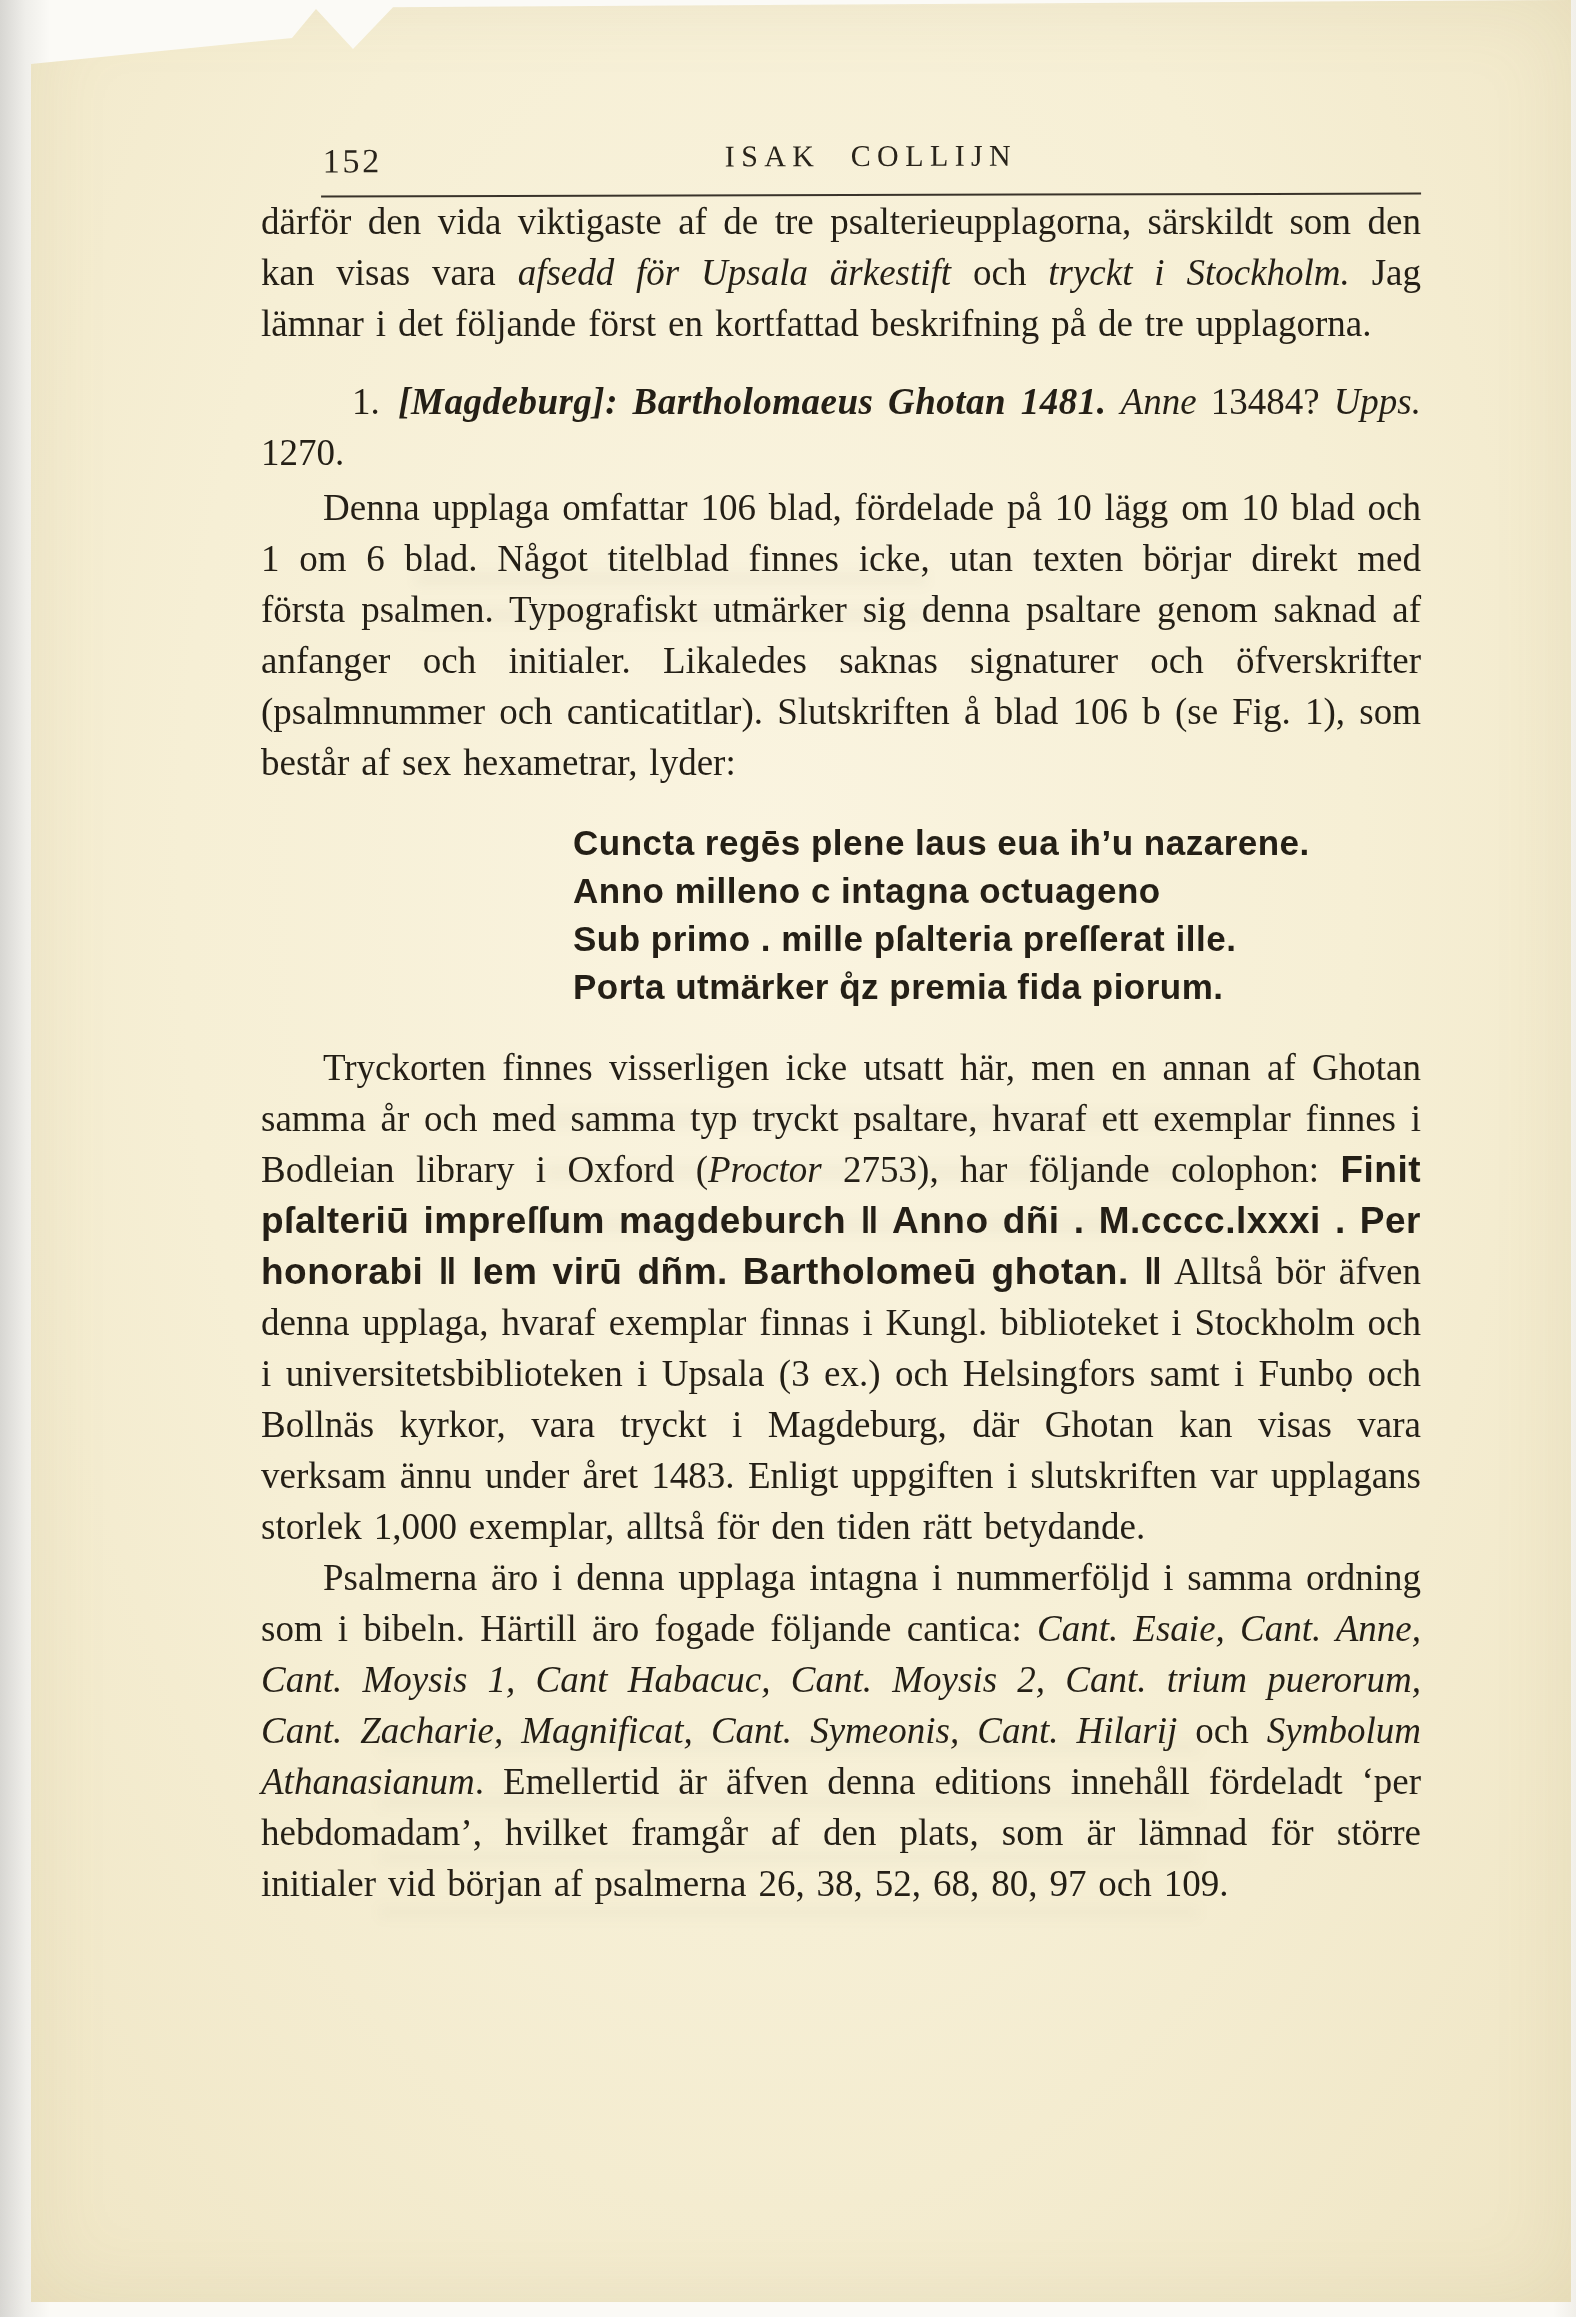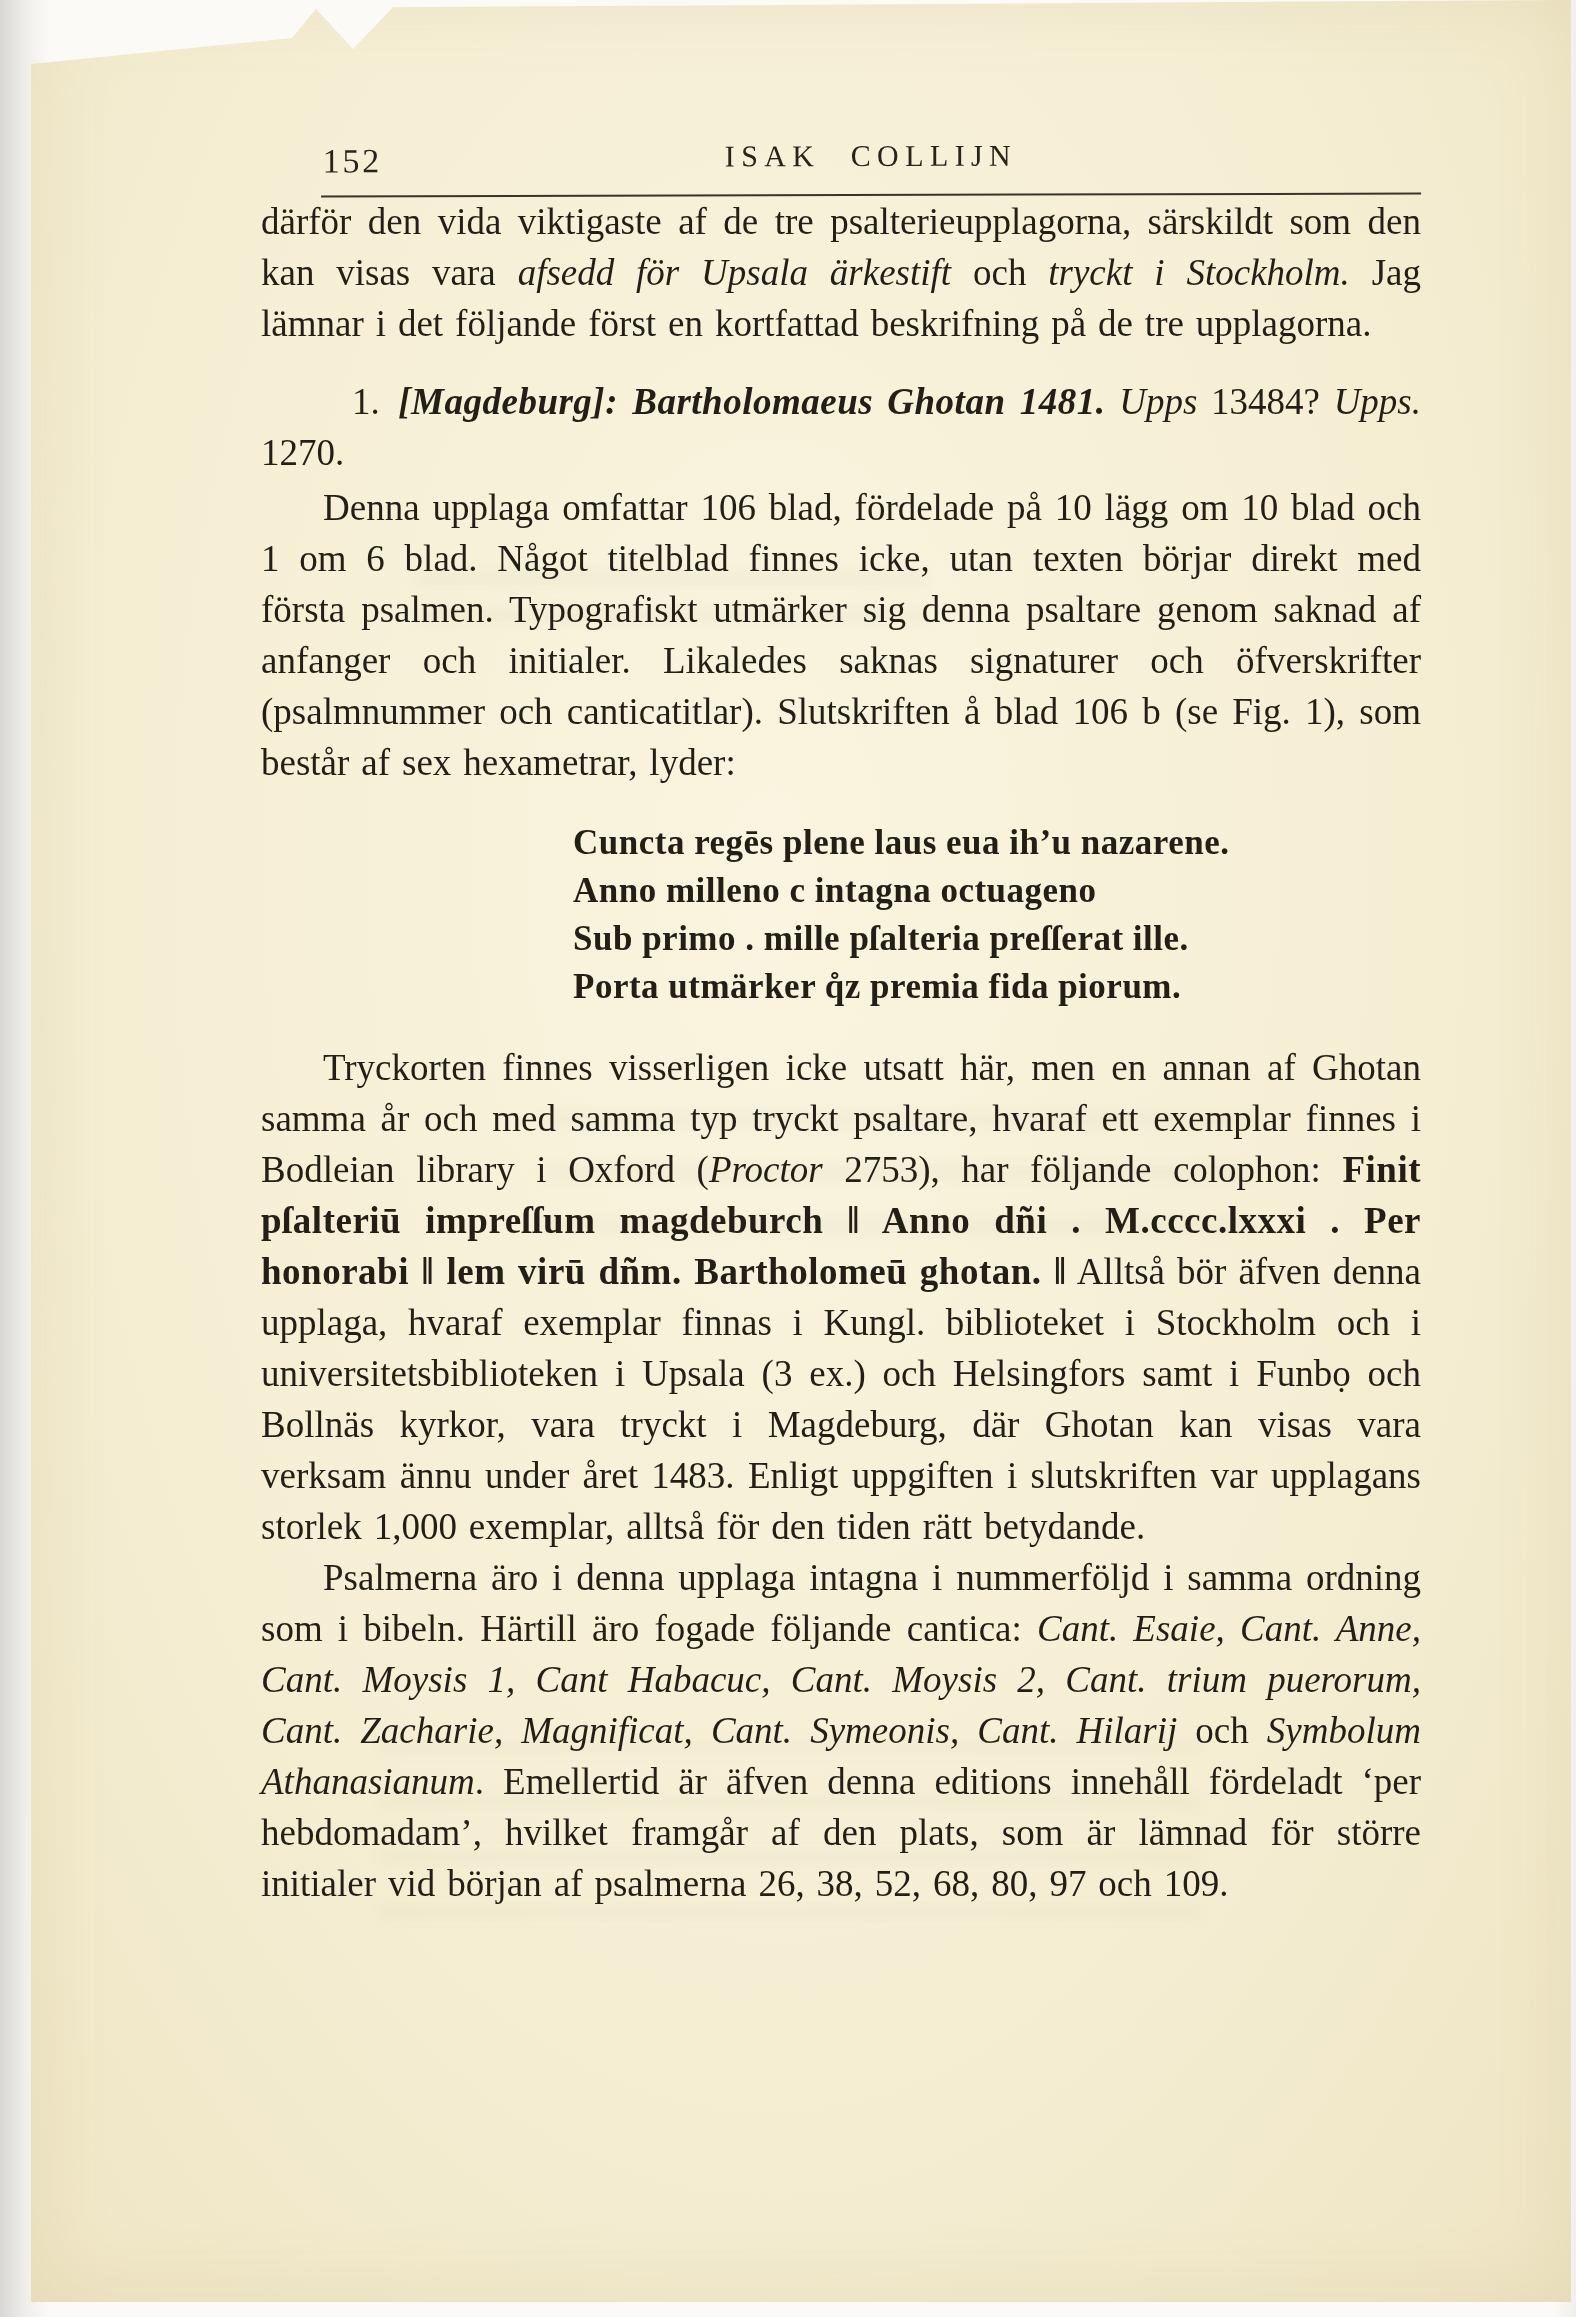--- a/index.html
+++ b/index.html
@@ -57,21 +57,21 @@
     line-height: 51px;
     text-align: justify;
     word-spacing: 2.7px;
     color: #241f16;
   }
   .para.indent { text-indent: 62px; }
   .para.heading { text-indent: 91px; margin-top: 27.4px; margin-bottom: 3.7px; }
   .run-italic { font-style: italic; }
   .run-bold-italic { font-style: italic; font-weight: bold; letter-spacing: 0.5px; }
   .run-blackletter {
-    font-family: Liberation Serif, serif;
+    font-family: Liberation Sans, sans-serif;
     font-weight: bold;
     letter-spacing: 0.5px;
   }
   .verse { margin: 31px 0 31px 312px; }
   .verse-line {
     font-size: 35px;
     line-height: 48px;
     text-align: left;
     color: #241f16;
   }
@@ -85,21 +85,21 @@
     <div class="ghost g2"></div>
     <div class="ghost g3"></div>
 
     <div class="content">
       <div class="page-header">
         <span class="page-number">152</span>
         <div class="running-title">ISAK COLLIJN</div>
       </div>
       <div class="text-block">
           <p class="para"><span>därför den vida viktigaste af de tre psalterieupplagorna, särskildt som den kan visas vara </span><span class="run-italic">afsedd för Upsala ärkestift</span><span> och </span><span class="run-italic">tryckt i Stockholm.</span><span> Jag lämnar i det följande först en kortfattad beskrifning på de tre upplagorna.</span></p>
-          <p class="para indent heading"><span>1. </span><span class="run-bold-italic">[Magdeburg]: Bartholomaeus Ghotan 1481.</span><span> </span><span class="run-italic">Upps</span><span> 13484? </span><span class="run-italic">Upps.</span><span> 1270.</span></p>
+          <p class="para indent heading"><span>1. </span><span class="run-bold-italic">[Magdeburg]: Bartholomaeus Ghotan 1481.</span><span> </span><span class="run-italic">Anne</span><span> 13484? </span><span class="run-italic">Upps.</span><span> 1270.</span></p>
           <p class="para indent"><span>Denna upplaga omfattar 106 blad, fördelade på 10 lägg om 10 blad och 1 om 6 blad.  Något titelblad finnes icke, utan texten börjar direkt med första psalmen.  Typografiskt utmärker sig denna psaltare genom saknad af anfanger och initialer. Likaledes saknas signaturer och öfverskrifter (psalmnummer och canticatitlar).  Slutskriften å blad 106 b (se Fig. 1), som består af sex hexametrar, lyder:</span></p>
           <div class="verse">
             <div class="verse-line run-blackletter">Cuncta regēs plene laus eua ih’u nazarene.</div>
             <div class="verse-line run-blackletter">Anno milleno c intagna octuageno</div>
             <div class="verse-line run-blackletter">Sub primo . mille pſalteria preſſerat ille.</div>
             <div class="verse-line run-blackletter">Porta utmärker q̊z premia fida piorum.</div>
           </div>
           <p class="para indent"><span>Tryckorten finnes visserligen icke utsatt här, men en annan af Ghotan samma år och med samma typ tryckt psaltare, hvaraf ett exemplar finnes i Bodleian library i Oxford (</span><span class="run-italic">Proctor</span><span> 2753), har följande colophon: </span><span class="run-blackletter">Finit pſalteriū impreſſum magdeburch ‖ Anno dñi . M.cccc.lxxxi . Per honorabi ‖ lem virū dñm. Bartholomeū ghotan. ‖</span><span> Alltså bör äfven denna upplaga, hvaraf exemplar finnas i Kungl. biblioteket i Stockholm och i universitetsbiblioteken i Upsala (3 ex.) och Helsingfors samt i Funbọ och Bollnäs kyrkor, vara tryckt i Magdeburg, där Ghotan kan visas vara verksam ännu under året 1483.  Enligt uppgiften i slutskriften var upplagans storlek 1,000 exemplar, alltså för den tiden rätt betydande.</span></p>
           <p class="para indent"><span>Psalmerna äro i denna upplaga intagna i nummerföljd i samma ordning som i bibeln.  Härtill äro fogade följande cantica: </span><span class="run-italic">Cant. Esaie, Cant. Anne, Cant. Moysis 1, Cant Habacuc, Cant. Moysis 2, Cant. trium puerorum, Cant. Zacharie, Magnificat, Cant. Symeonis, Cant. Hilarij</span><span> och </span><span class="run-italic">Symbolum Athanasianum</span><span>.  Emellertid är äfven denna editions innehåll fördeladt ‘per hebdomadam’, hvilket framgår af den plats, som är lämnad för större initialer vid början af psalmerna 26, 38, 52, 68, 80, 97 och 109.</span></p>
         </div>

